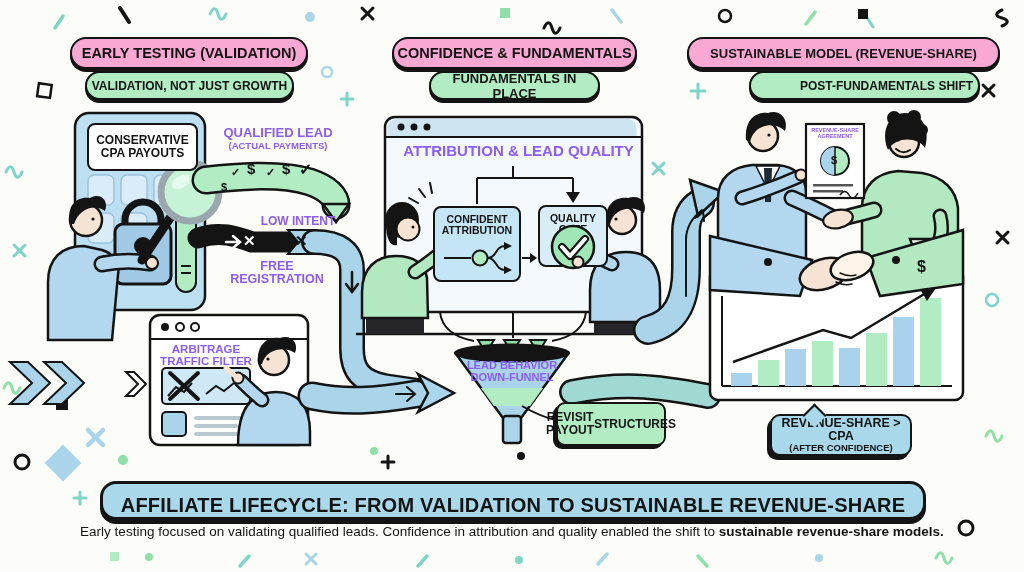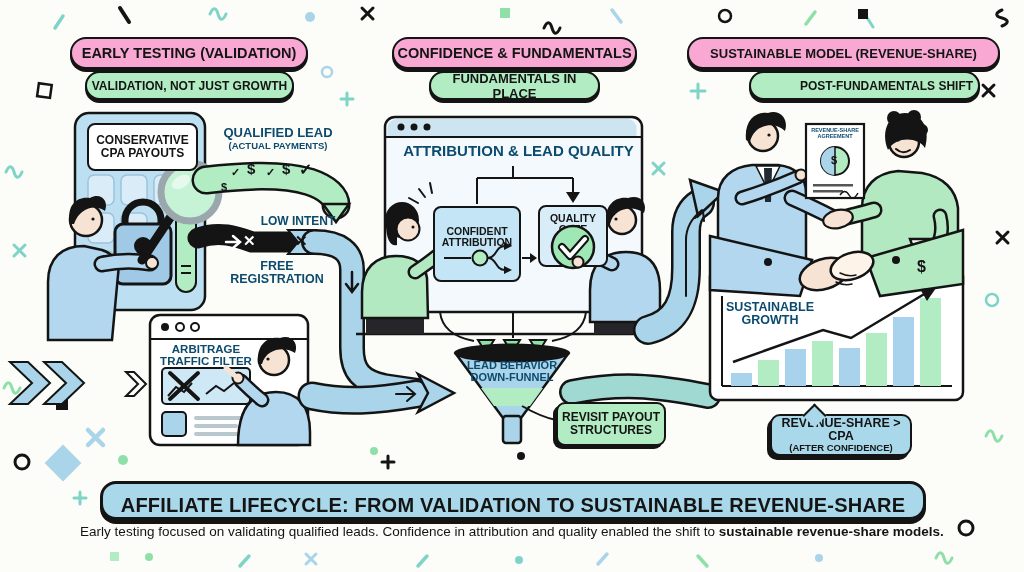--- a/index.html
+++ b/index.html
@@ -1,29 +1,29 @@
 <!DOCTYPE html>
 <html><head>
 <meta charset="utf-8">
 <style>
   html,body{margin:0;padding:0;background:#e8e8e8;}
   .canvas{position:relative;width:1024px;height:572px;background:#fcfcf9;overflow:hidden;
           font-family:"Liberation Sans",sans-serif;color:#141414;}
   svg.layer{position:absolute;left:0;top:0;z-index:1;}
   svg.overlay{position:absolute;left:0;top:0;z-index:4;pointer-events:none;}
-  .lbl{position:absolute;z-index:3;font-weight:700;text-align:center;line-height:1.12;color:#0c4a6e;}
+  .lbl{position:absolute;z-index:3;font-weight:700;text-align:center;line-height:1.12;color:#8b5cf6;}
   .pill{position:absolute;z-index:3;display:flex;flex-direction:column;align-items:center;justify-content:center;
         border:2.5px solid #141414;border-radius:999px;font-weight:700;text-align:center;
         box-shadow:0 3px 0 #141414;}
   .pill.blue{background:#f9a8d4;}
   .pill.green{background:#b2ecc3;}
   .card{position:absolute;z-index:3;background:#fff;border:2px solid #141414;border-radius:8px;
         display:flex;flex-direction:column;align-items:center;justify-content:center;font-weight:700;text-align:center;}
   .gbox{position:absolute;z-index:3;background:#b2ecc3;border:2.5px solid #141414;border-radius:9px;
-        display:flex;flex-direction:column;align-items:center;justify-content:center;font-weight:700;text-align:center;
+        display:flex;flex-direction:row;align-items:center;justify-content:center;font-weight:700;text-align:center;
         box-shadow:-3px 3px 0 #141414;}
   .callout{position:absolute;z-index:3;background:#a8d8ea;border:2.5px solid #141414;border-radius:10px;
         display:flex;flex-direction:column;align-items:center;justify-content:center;font-weight:700;text-align:center;
         box-shadow:-3px 4px 0 #141414;}
   .callout .ptr{position:absolute;left:34px;top:-9px;width:15px;height:15px;background:#a8d8ea;
         border-left:2.5px solid #141414;border-top:2.5px solid #141414;transform:rotate(45deg);}
   .banner{position:absolute;z-index:3;background:#a8d8ea;border:3px solid #141414;border-radius:16px;
         display:flex;align-items:flex-end;justify-content:center;font-weight:700;letter-spacing:.2px;
         box-shadow:0 4px 0 #141414;}
   .caption{position:absolute;z-index:3;width:1024px;text-align:center;font-size:13.5px;font-weight:400;}
@@ -393,21 +393,21 @@
 
   <div class="lbl mini" style="left:150px;top:343px;width:112px;font-size:11.5px;">
     <div>ARBITRAGE</div>
     <div>TRAFFIC FILTER</div>
   </div>
 
   <div class="lbl" style="left:400px;top:143px;width:237px;font-size:15px;">
     <span>ATTRIBUTION &amp; LEAD QUALITY</span>
   </div>
 
-  <div class="card mini" style="left:433px;top:206px;width:88px;height:76px;font-size:10.5px;background:#c4e5f6;border-width:2.2px;justify-content:flex-start;padding-top:18px;box-sizing:border-box;">
+  <div class="card mini" style="left:433px;top:206px;width:88px;height:76px;font-size:10.5px;background:#c4e5f6;border-width:2.2px;justify-content:flex-start;padding-top:6px;box-sizing:border-box;">
     <span>CONFIDENT</span>
     <span>ATTRIBUTION</span>
   </div>
 
   <div class="card mini" style="left:538px;top:205px;width:70px;height:62px;font-size:10.5px;background:#d9edf8;border-width:2.2px;justify-content:flex-start;padding-top:6px;box-sizing:border-box;">
     <span>QUALITY</span>
     <span>GATE</span>
   </div>
 
   <div class="lbl mini" style="left:452px;top:360px;width:120px;font-size:11px;">
@@ -420,24 +420,20 @@
     <span>STRUCTURES</span>
   </div>
 
   <div class="lbl mini" style="left:807px;top:128px;width:56px;font-size:5.5px;">
     <div>REVENUE-SHARE</div>
     <div>AGREEMENT</div>
   </div>
   <span class="icon" style="left:831px;top:155px;font-size:11px;">$</span>
   <span class="icon" style="left:917px;top:259px;font-size:16px;">$</span>
 
-  <div class="lbl mini" style="left:724px;top:301px;width:92px;font-size:12.5px;">
-    <div>SUSTAINABLE</div>
-    <div>GROWTH</div>
-  </div>
 
   <div class="barwrap">
       <div class="gbar" style="height: 13px; background: rgb(169, 210, 236);"></div>
       <div class="gbar" style="height: 26px; background: rgb(178, 236, 195);"></div>
       <div class="gbar" style="height: 37px; background: rgb(169, 210, 236);"></div>
       <div class="gbar" style="height: 45px; background: rgb(178, 236, 195);"></div>
       <div class="gbar" style="height: 38px; background: rgb(169, 210, 236);"></div>
       <div class="gbar" style="height: 53px; background: rgb(178, 236, 195);"></div>
       <div class="gbar" style="height: 69px; background: rgb(169, 210, 236);"></div>
       <div class="gbar" style="height: 88px; background: rgb(178, 236, 195);"></div>

